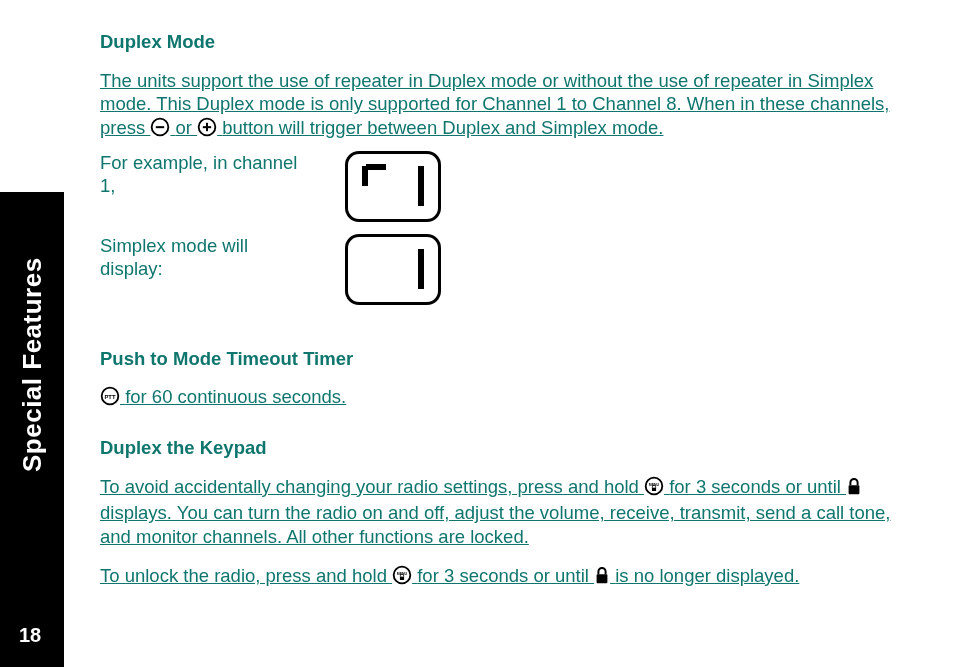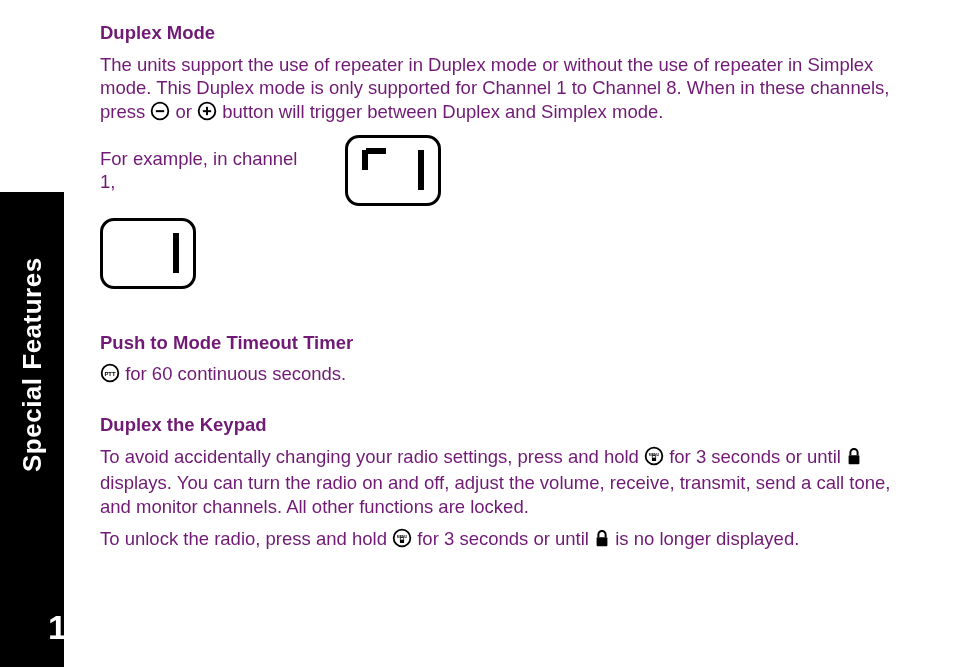--- a/index.html
+++ b/index.html
@@ -52,44 +52,43 @@
     box-sizing: border-box;
     letter-spacing: 0.5px;
   }
   .page-number {
     position: absolute;
     left: 0;
     bottom: 20px;
     width: 60px;
     color: #ffffff;
     font-weight: bold;
-    font-size: 34px;
+    font-size: 20px;
     text-align: center;
-    padding-left: 37px;
   }
   .content {
     position: absolute;
     left: 100px;
-    top: 21px;
+    top: 30px;
     width: 810px;
     font-size: 18.5px;
     line-height: 1.28;
-    color: #701a75;
+    color: #0f766e;
   }
   .content h2 {
     font-size: 18.5px;
     font-weight: bold;
     margin: 0 0 6px 0;
   }
   .content p {
-    margin: 8px 0 8px 0;
+    margin: 15px 0 8px 0;
+    text-decoration: underline;
   }
   .seg-row {
     display: flex;
-    align-items: center;
     gap: 30px;
     margin-bottom: 12px;
   }
   .seg-row .txt {
     width: 215px;
   }
   .lcd {
     width: 90px;
     height: 65px;
     border: 3px solid #000;
@@ -175,20 +174,21 @@
         </div>
         <div class="digit right d-1">
 
           <span class="seg vtr"></span>
             <span class="seg vbr"></span>
         </div>
       </div>
     </div>
 
     <div class="seg-row">
+      <div class="txt">Simplex mode will display:</div>
       <div class="lcd">
         <div class="digit right d-1">
 
           <span class="seg vtr"></span>
             <span class="seg vbr"></span>
         </div>
       </div>
     </div>
 
     <div class="spacer-top"></div>

